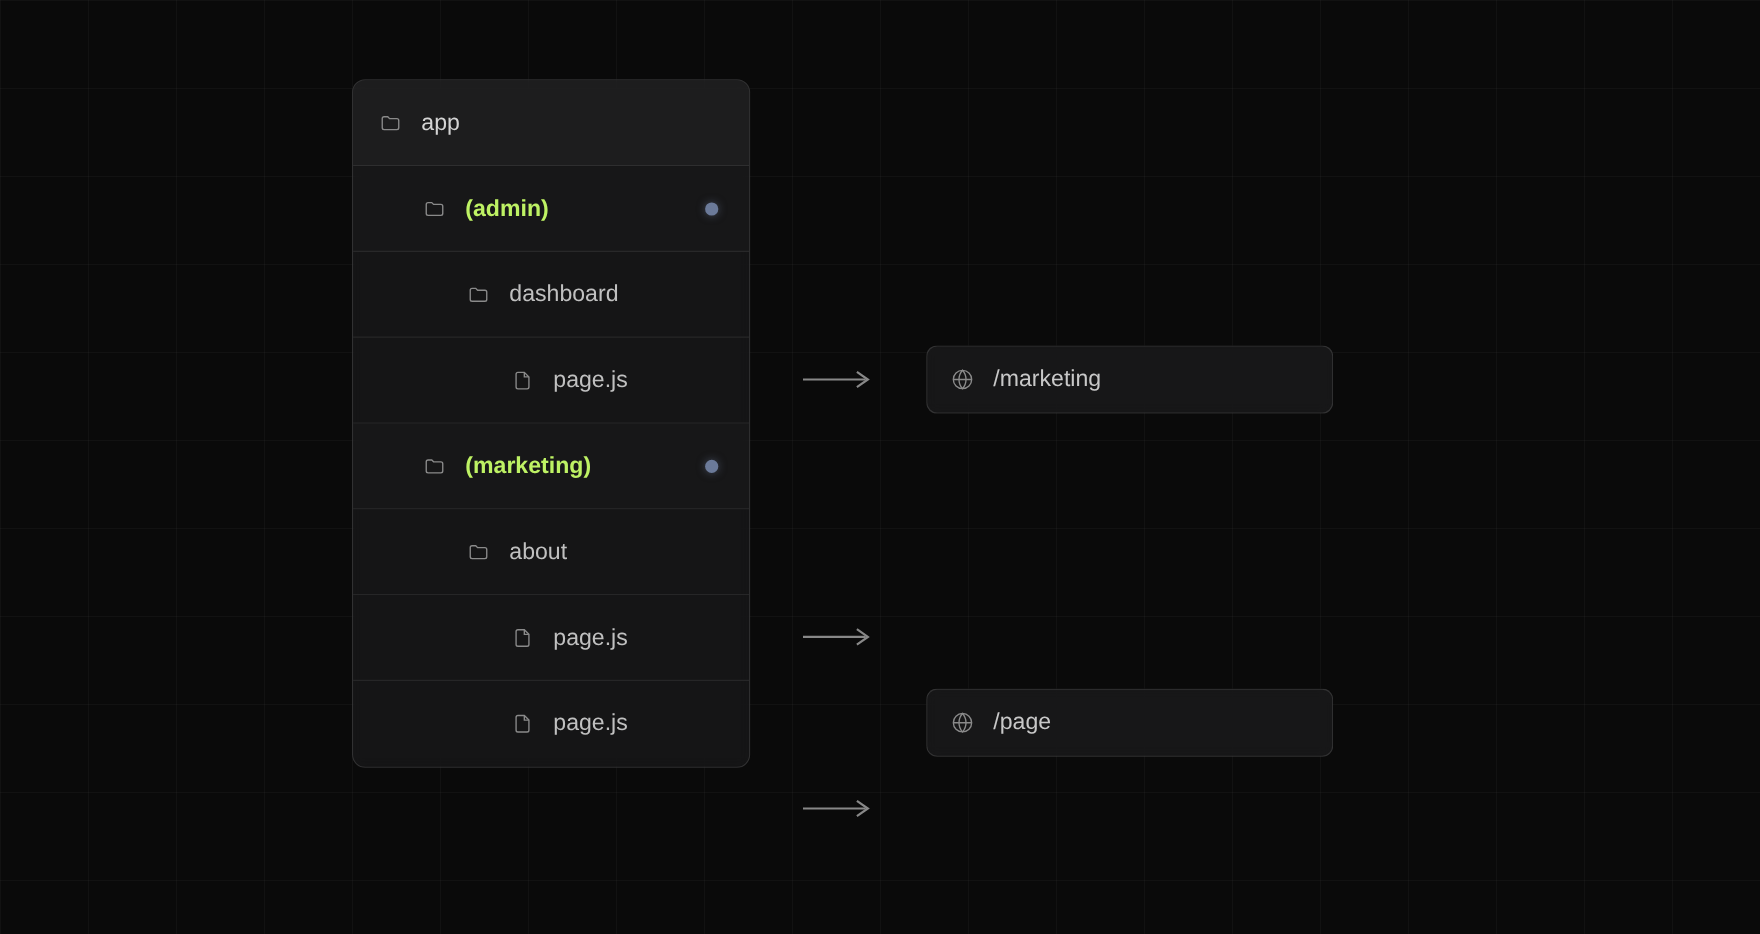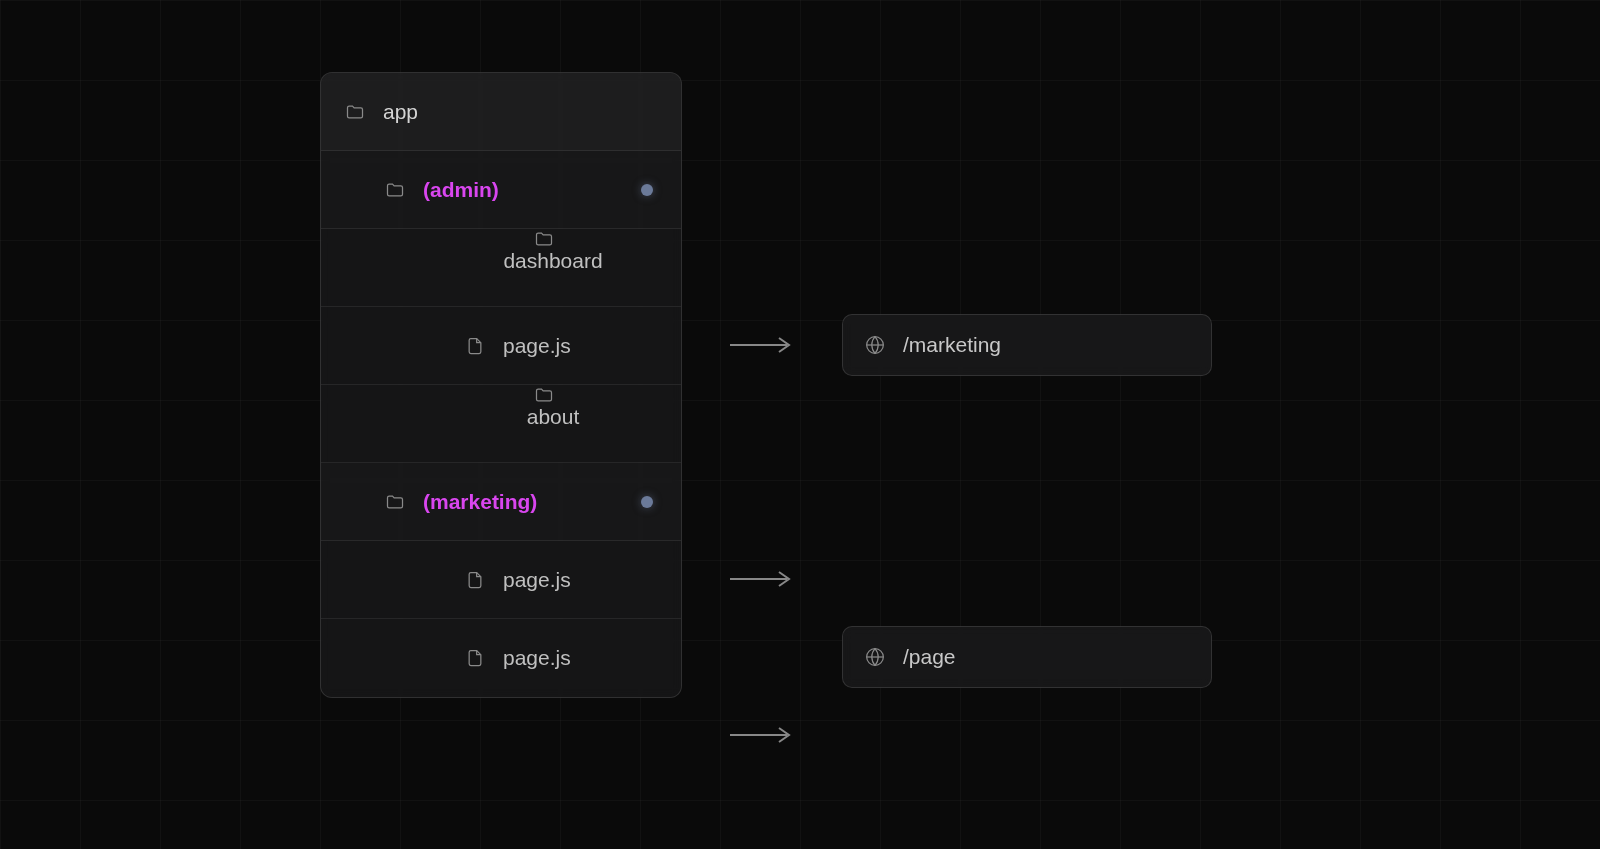--- a/index.html
+++ b/index.html
@@ -58,26 +58,25 @@
     }
     
     .tree-row.header {
       background: rgba(255,255,255,0.04);
       color: #d4d4d4;
     }
     
     .tree-row.group {
       background: rgba(255,255,255,0.015);
       font-weight: 600;
-      color: #d946ef;
+      color: #bef264;
     }
     
     .tree-row.folder {
       color: #c0c0c0;
-      flex-direction: column;
     }
     
     .tree-row.file {
       color: #c0c0c0;
       align-items: center;
     }
     
     .indent-0 { padding-left: 24px; }
     .indent-1 { padding-left: 64px; }
     .indent-2 { padding-left: 104px; }
@@ -197,33 +196,33 @@
     </div>
 
     <div class="tree-row file indent-3">
       <svg class="file-icon" viewBox="0 0 24 24">
           <path d="M14 3H7a2 2 0 0 0-2 2v14a2 2 0 0 0 2 2h10a2 2 0 0 0 2-2V8l-5-5z"></path>
           <path d="M14 3v5h5"></path>
         </svg>
       <span class="row-label">page.js</span>
     </div>
 
-    <div class="tree-row folder indent-2">
-      <svg class="folder-icon" viewBox="0 0 24 24">
-          <path d="M3 7a2 2 0 0 1 2-2h4l2 2h8a2 2 0 0 1 2 2v8a2 2 0 0 1-2 2H5a2 2 0 0 1-2-2V7z"></path>
-        </svg>
-      <span class="row-label">about</span>
-    </div>
-
     <div class="tree-row group indent-1">
       <svg class="folder-icon" viewBox="0 0 24 24">
           <path d="M3 7a2 2 0 0 1 2-2h4l2 2h8a2 2 0 0 1 2 2v8a2 2 0 0 1-2 2H5a2 2 0 0 1-2-2V7z"></path>
         </svg>
       <span class="row-label">(marketing)</span>
       <span class="dot"></span>
+    </div>
+
+    <div class="tree-row folder indent-2">
+      <svg class="folder-icon" viewBox="0 0 24 24">
+          <path d="M3 7a2 2 0 0 1 2-2h4l2 2h8a2 2 0 0 1 2 2v8a2 2 0 0 1-2 2H5a2 2 0 0 1-2-2V7z"></path>
+        </svg>
+      <span class="row-label">about</span>
     </div>
 
     <div class="tree-row file indent-3">
       <svg class="file-icon" viewBox="0 0 24 24">
           <path d="M14 3H7a2 2 0 0 0-2 2v14a2 2 0 0 0 2 2h10a2 2 0 0 0 2-2V8l-5-5z"></path>
           <path d="M14 3v5h5"></path>
         </svg>
       <span class="row-label">page.js</span>
     </div>
 

